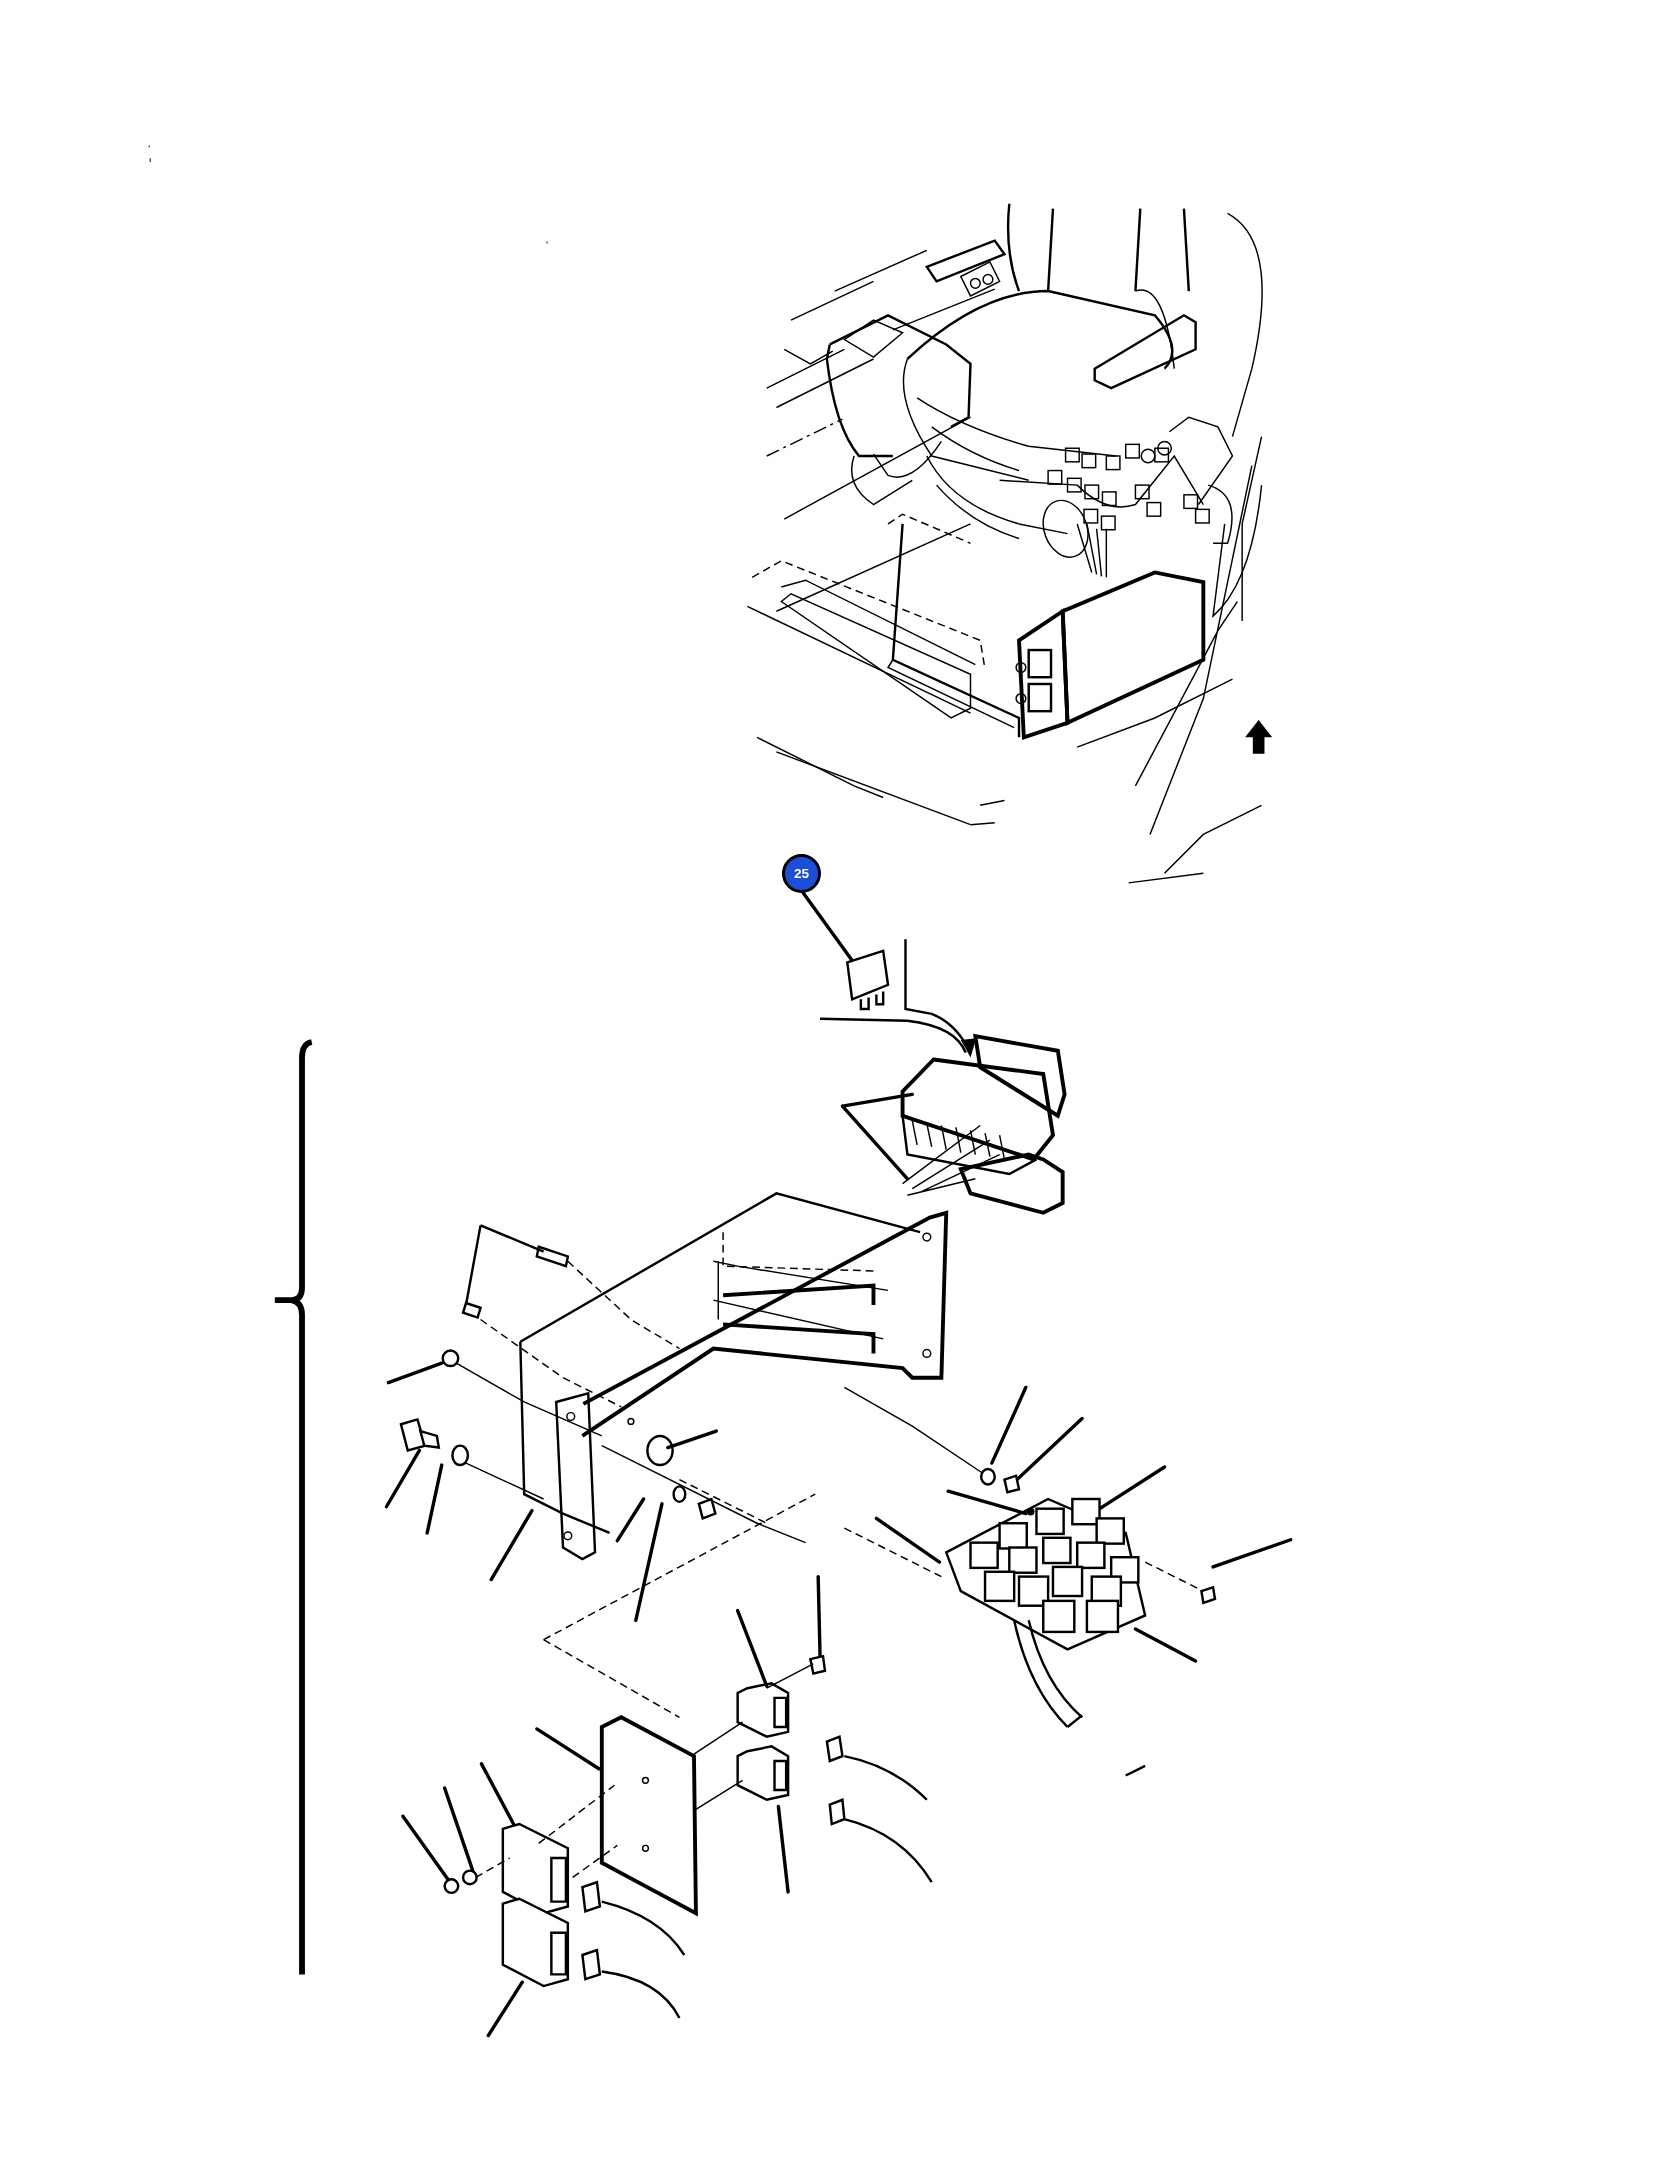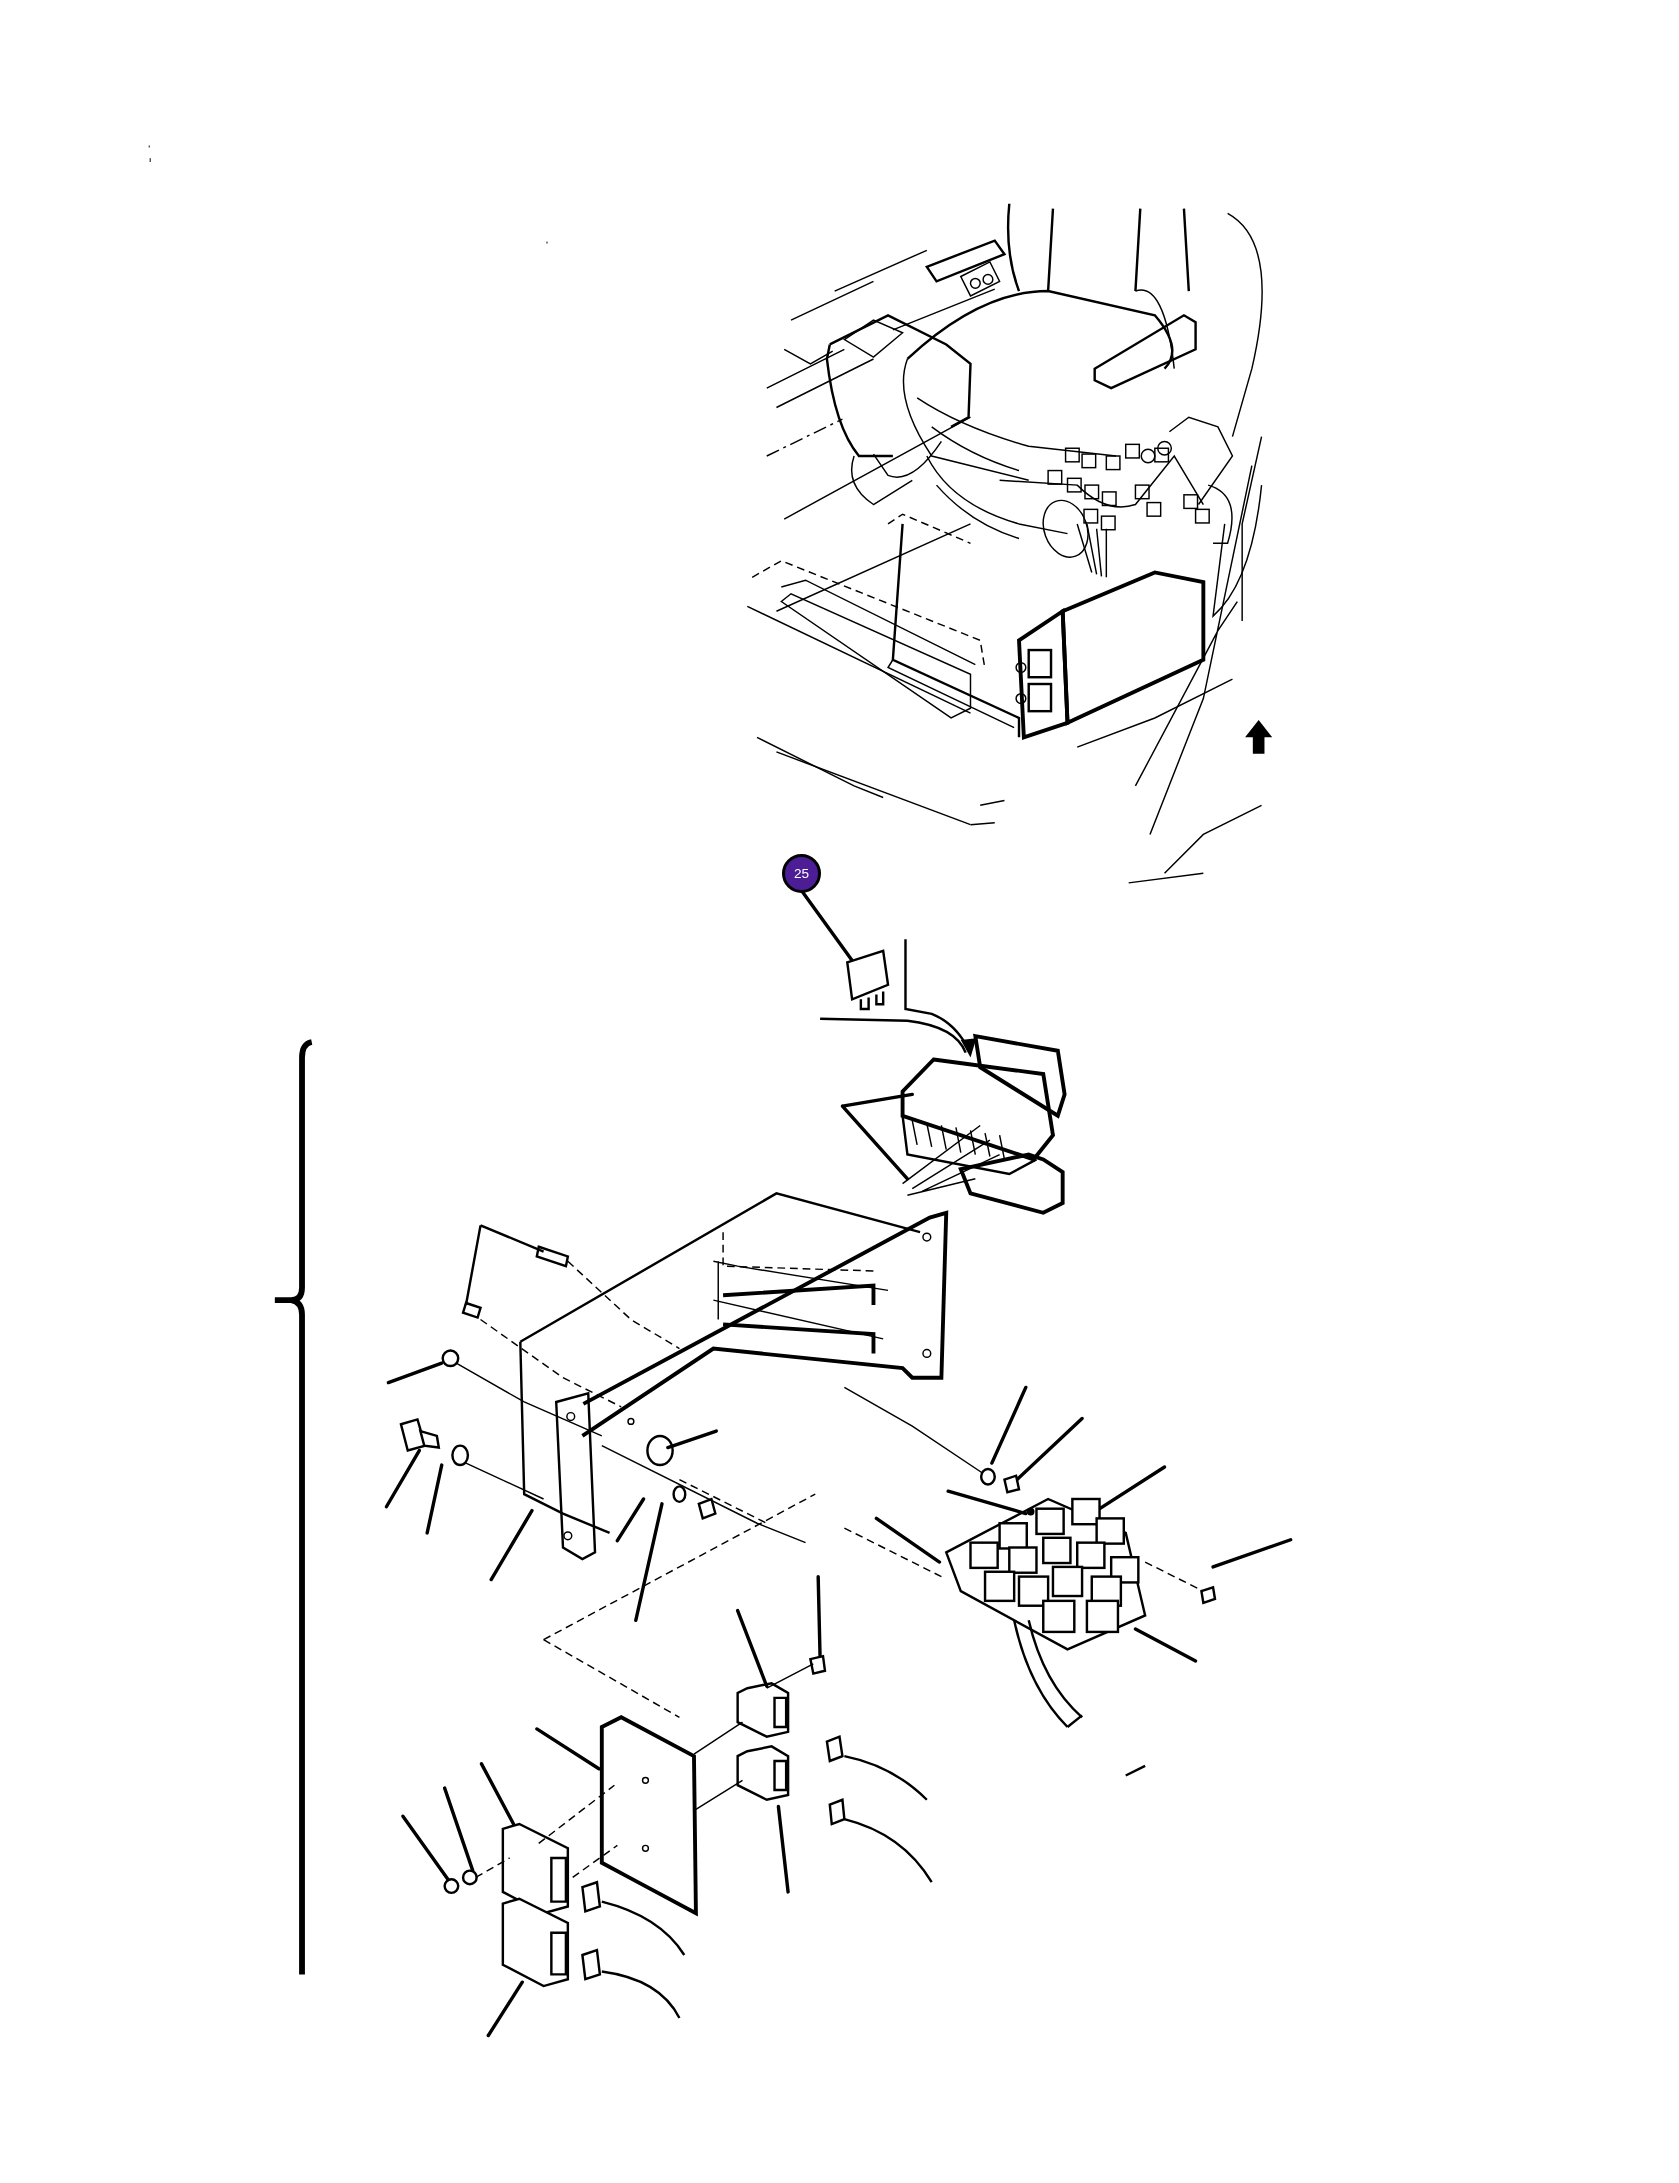--- a/index.html
+++ b/index.html
@@ -254,14 +254,14 @@
     <path class="dash" d="M555 1900 L633 1840"></path>
 
     <path class="body" d="M600 1945 L615 1940 L618 1965 L603 1970 Z"></path>
     <path class="body" d="M600 2015 L615 2010 L618 2035 L603 2040 Z"></path>
     <path class="med" d="M620 1960 Q680 1975 705 2015"></path>
     <path class="med" d="M620 2032 Q680 2040 700 2080"></path>
     <path class="med" d="M1100 1780 L1115 1768 M1160 1830 L1180 1820"></path>
   </g>
 </svg>
 
-<div class="callout" style="background:#4c1d95;">25</div>
+<div class="callout" style="background:#1d4ed8;font-weight:bold;">25</div>
 
 
 </body></html>

